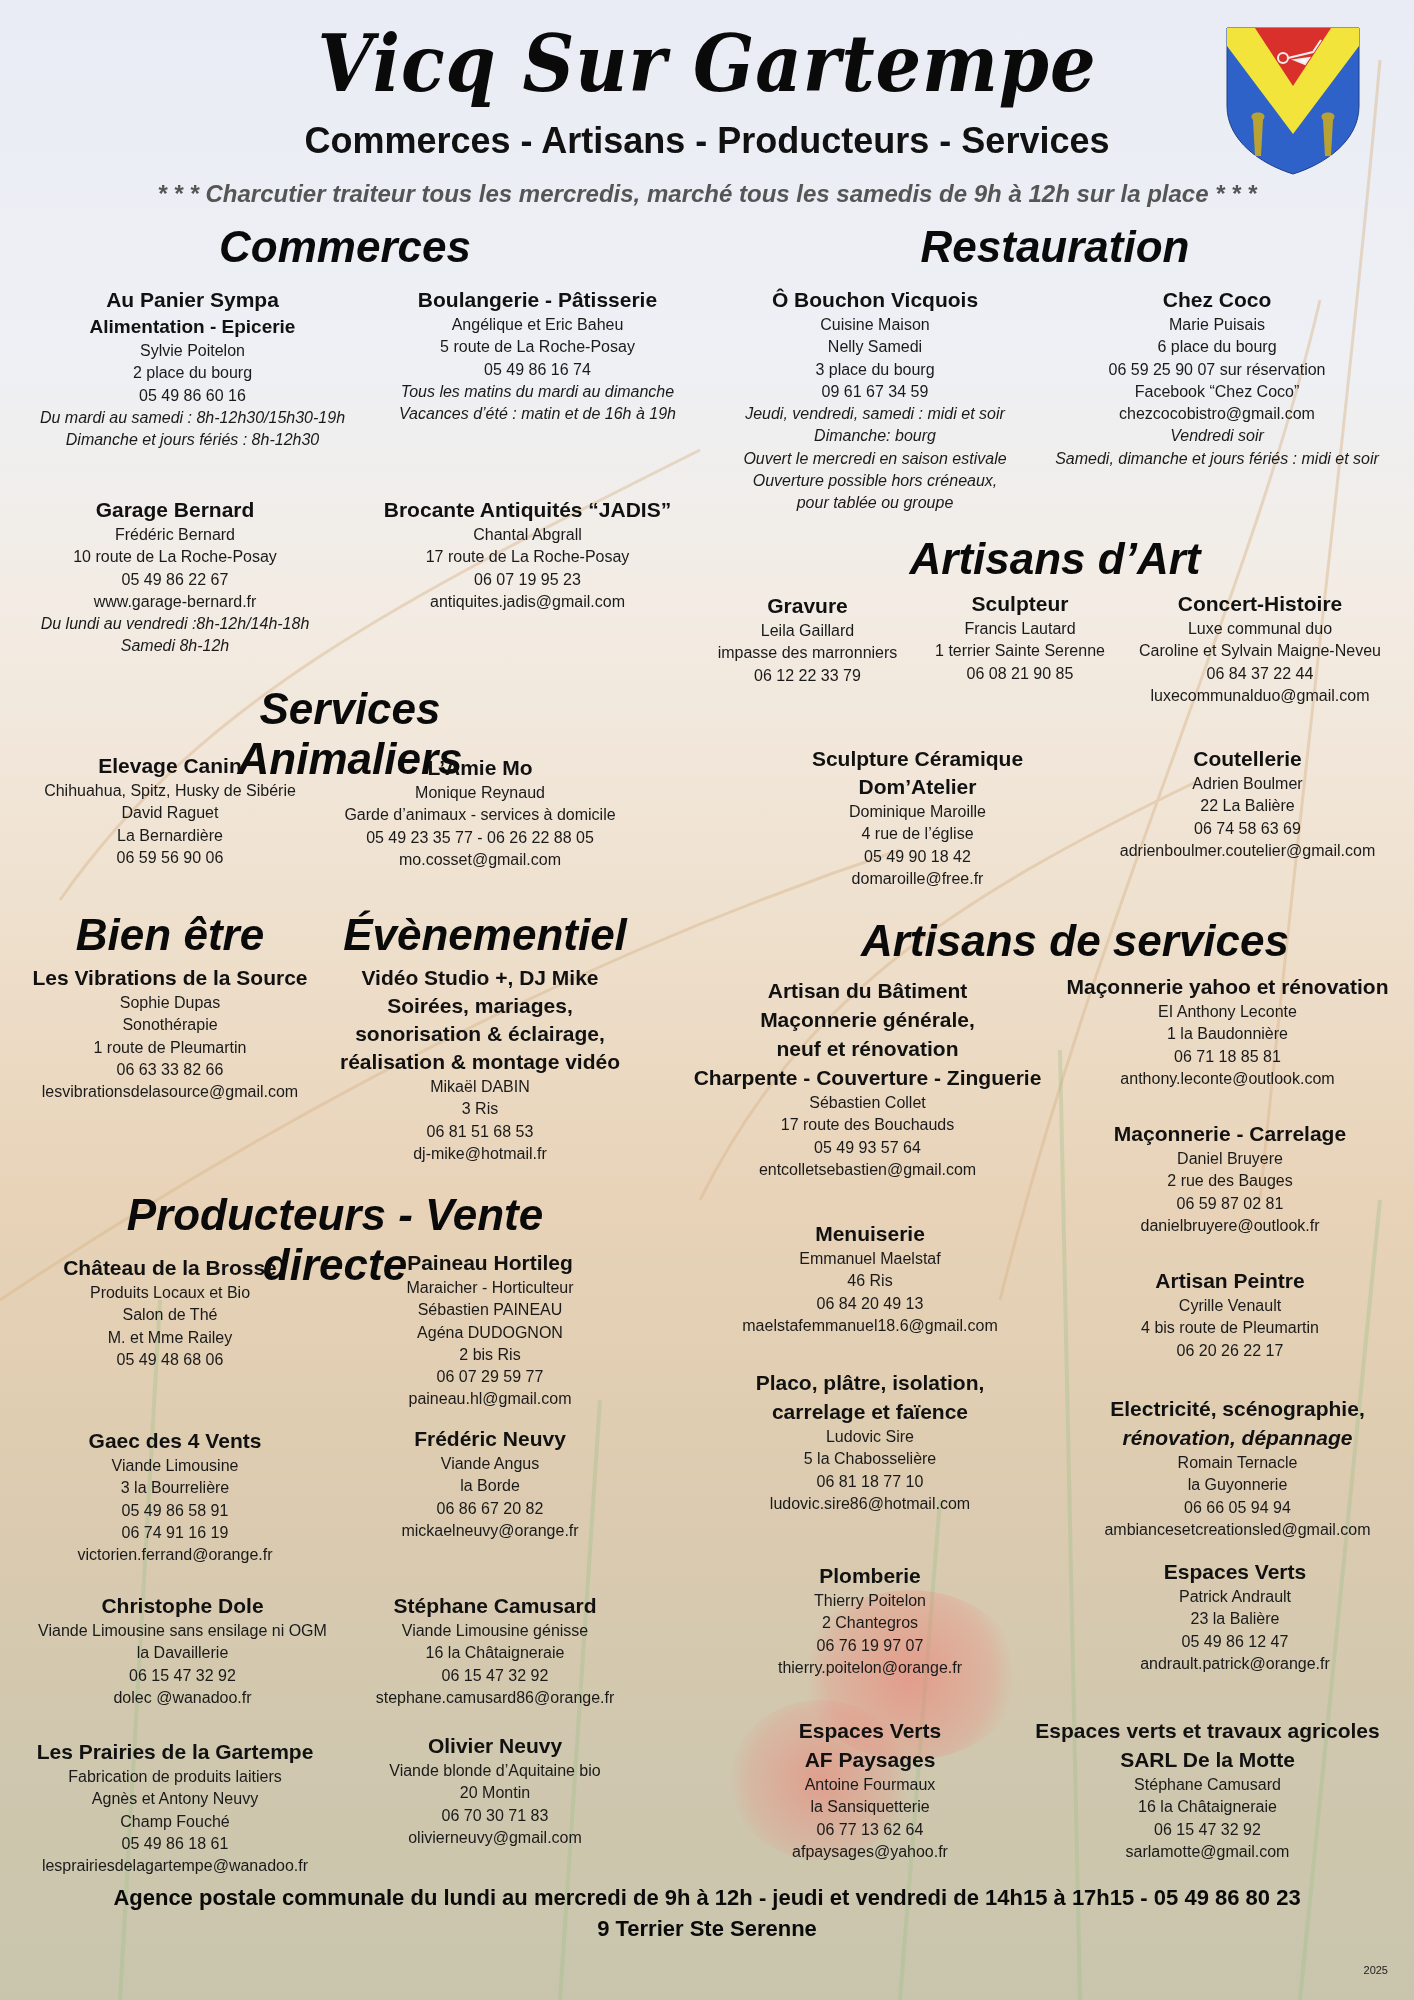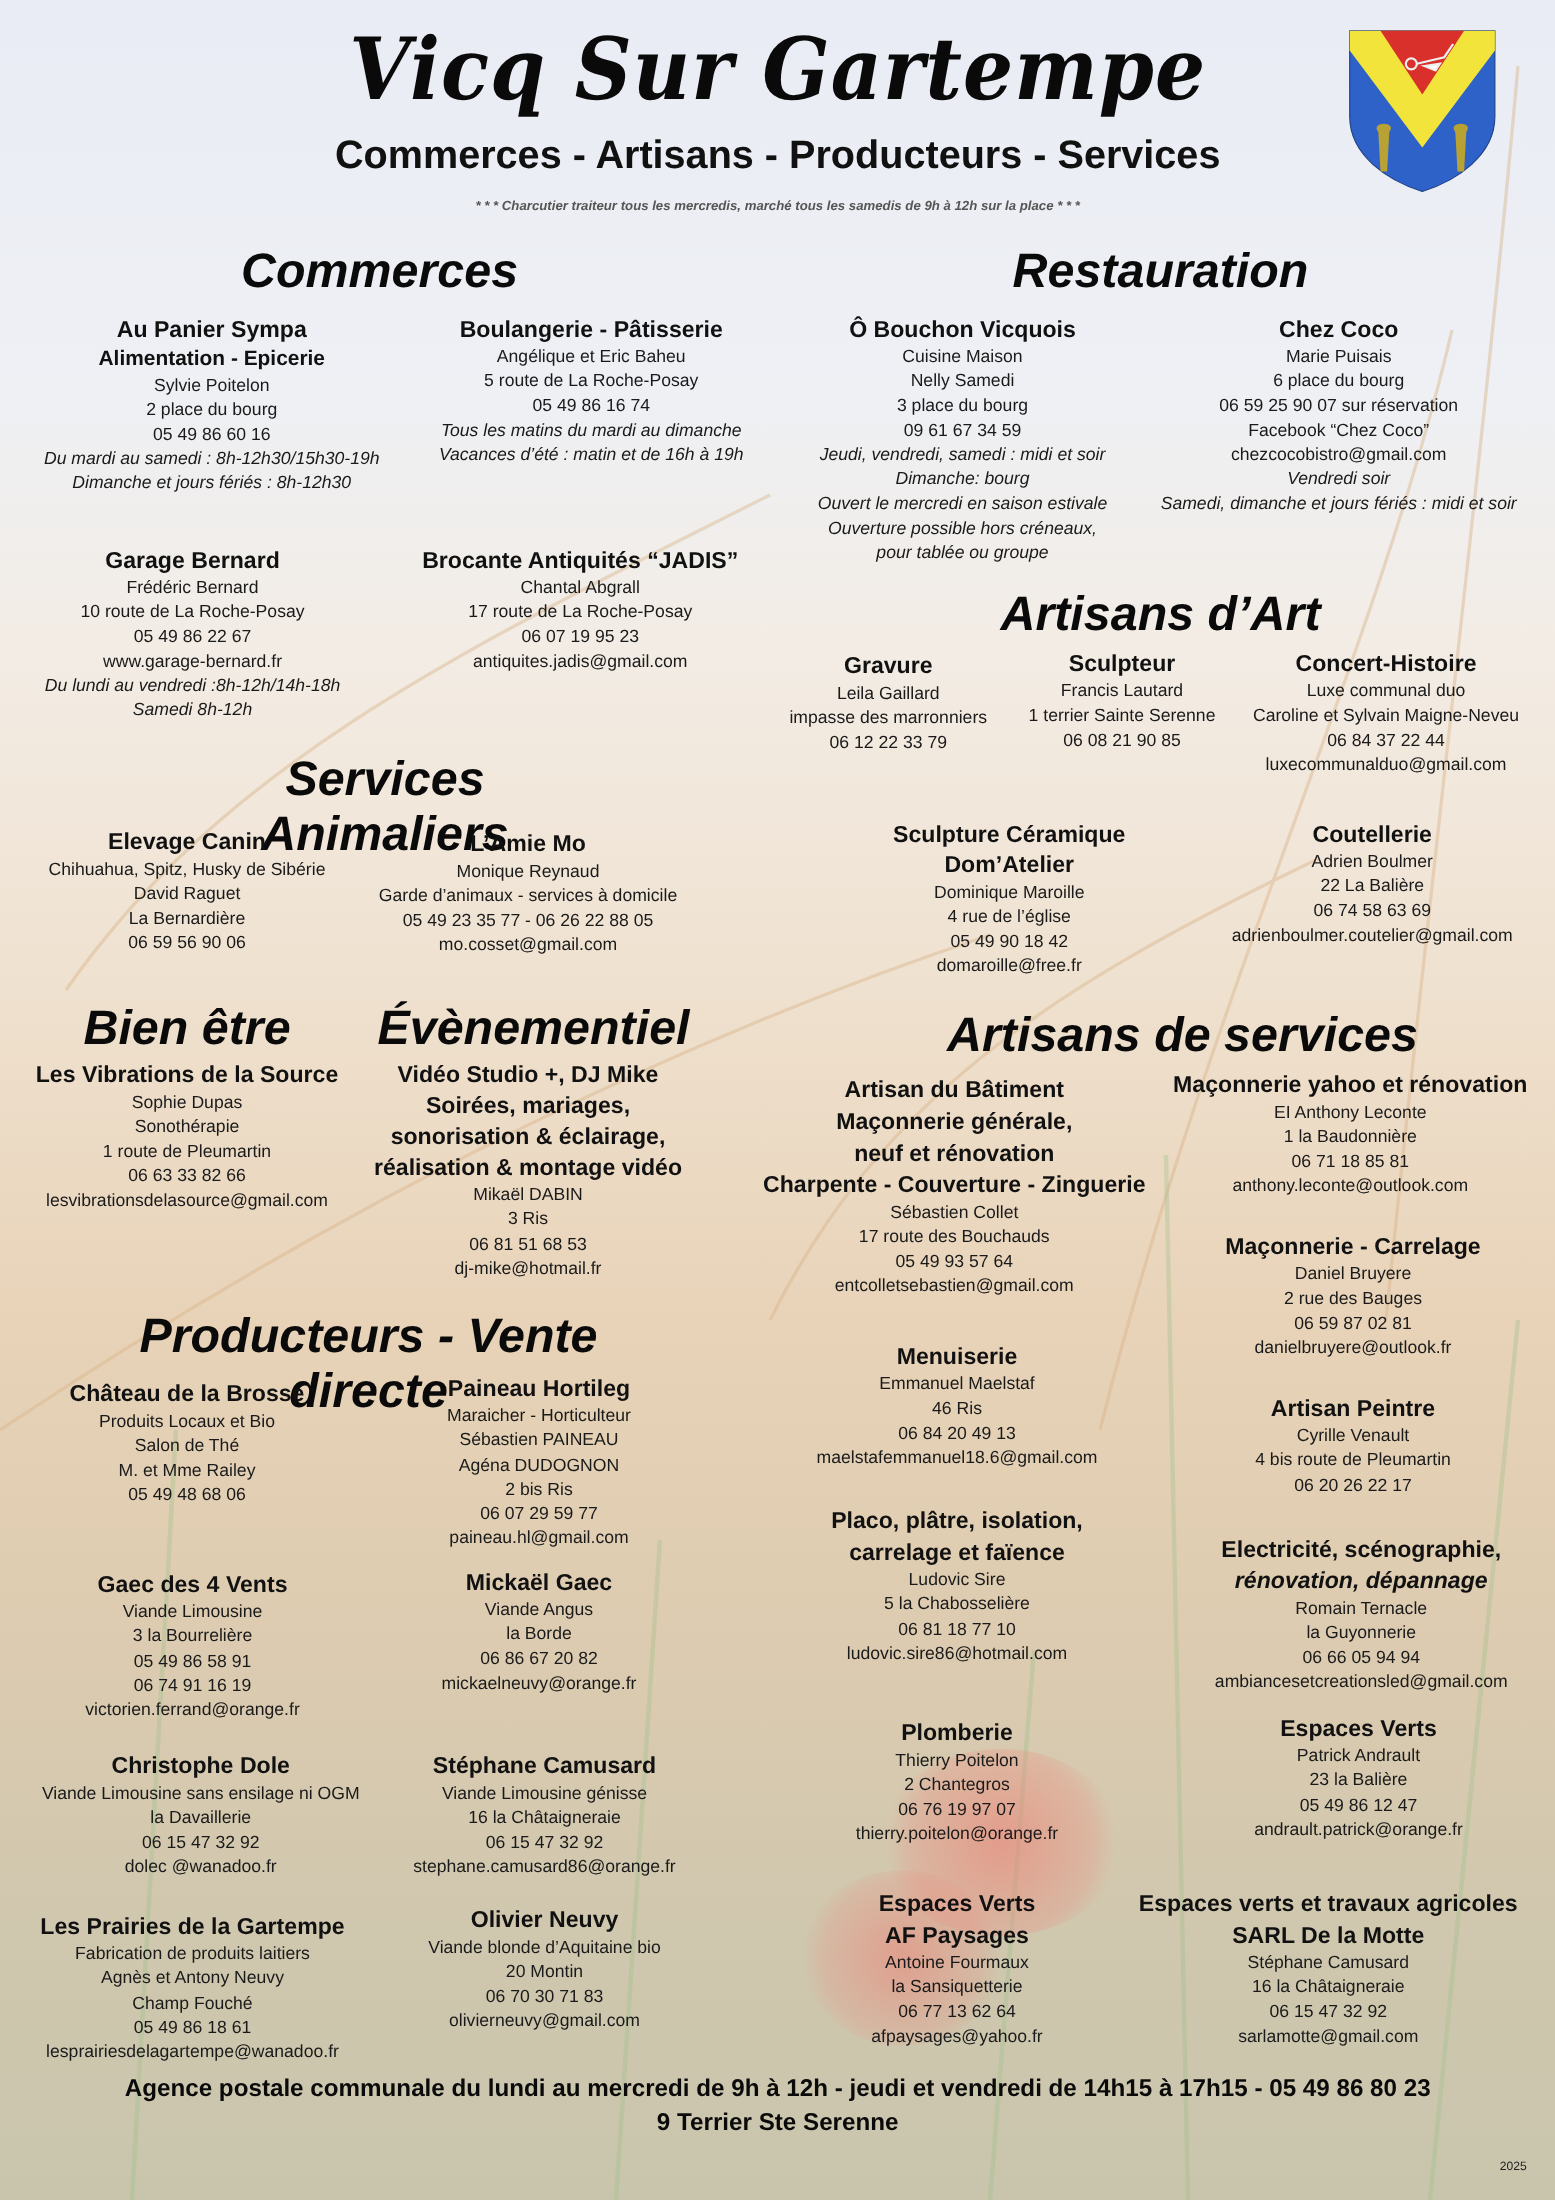--- a/index.html
+++ b/index.html
@@ -16,21 +16,21 @@
     position: absolute; left: 0; width: 1414px; top: 18px; text-align: center;
     font-family: "DejaVu Serif", serif; font-style: italic; font-weight: bold;
     font-size: 78px; letter-spacing: 1px; transform: scaleX(0.92); color: #0a0a0a;
   }
   .subtitle {
     position: absolute; left: 0; width: 1414px; top: 120px; text-align: center;
     font-family: "Liberation Sans", sans-serif; font-weight: bold; font-size: 36px; color: #111;
   }
   .banner {
     position: absolute; left: 0; width: 1414px; top: 180px; text-align: center;
-    font-family: "Liberation Sans", sans-serif; font-style: italic; font-weight: bold; font-size: 12px; color: #555;
+    font-family: "Liberation Sans", sans-serif; font-style: italic; font-weight: bold; font-size: 24px; color: #555;
   }
   .crest { position: absolute; left: 1225px; top: 26px; width: 136px; height: 150px; }
   .section-title {
     position: absolute; text-align: center;
     font-family: "Liberation Sans", sans-serif; font-style: italic; font-weight: bold; font-size: 44px; color: #0a0a0a;
   }
   .card { position: absolute; text-align: center; font-family: "Liberation Sans", sans-serif; }
   .card .name { font-weight: bold; font-size: 21px; line-height: 28px; color: #111; }
   .card .line { font-size: 16px; line-height: 22.3px; color: #1a1a1a; }
   .card .line.it { font-style: italic; }
@@ -339,21 +339,21 @@
 
 <div class="card" style="left:20px;width:310px;top:1427px;">
   <div class="name">Gaec des 4 Vents</div>
   <div class="line">Viande Limousine</div>
   <div class="line">3 la Bourrelière</div>
   <div class="line">05 49 86 58 91</div>
   <div class="line">06 74 91 16 19</div>
   <div class="line">victorien.ferrand@orange.fr</div>
 </div>
 <div class="card" style="left:350px;width:280px;top:1425px;">
-  <div class="name">Mickaël Gaec</div>
+  <div class="name">Frédéric Neuvy</div>
   <div class="line">Viande Angus</div>
   <div class="line">la Borde</div>
   <div class="line">06 86 67 20 82</div>
   <div class="line">mickaelneuvy@orange.fr</div>
 </div>
 
 <div class="card" style="left:15px;width:335px;top:1592px;">
   <div class="name">Christophe Dole</div>
   <div class="line">Viande Limousine sans ensilage ni OGM</div>
   <div class="line">la Davaillerie</div>

